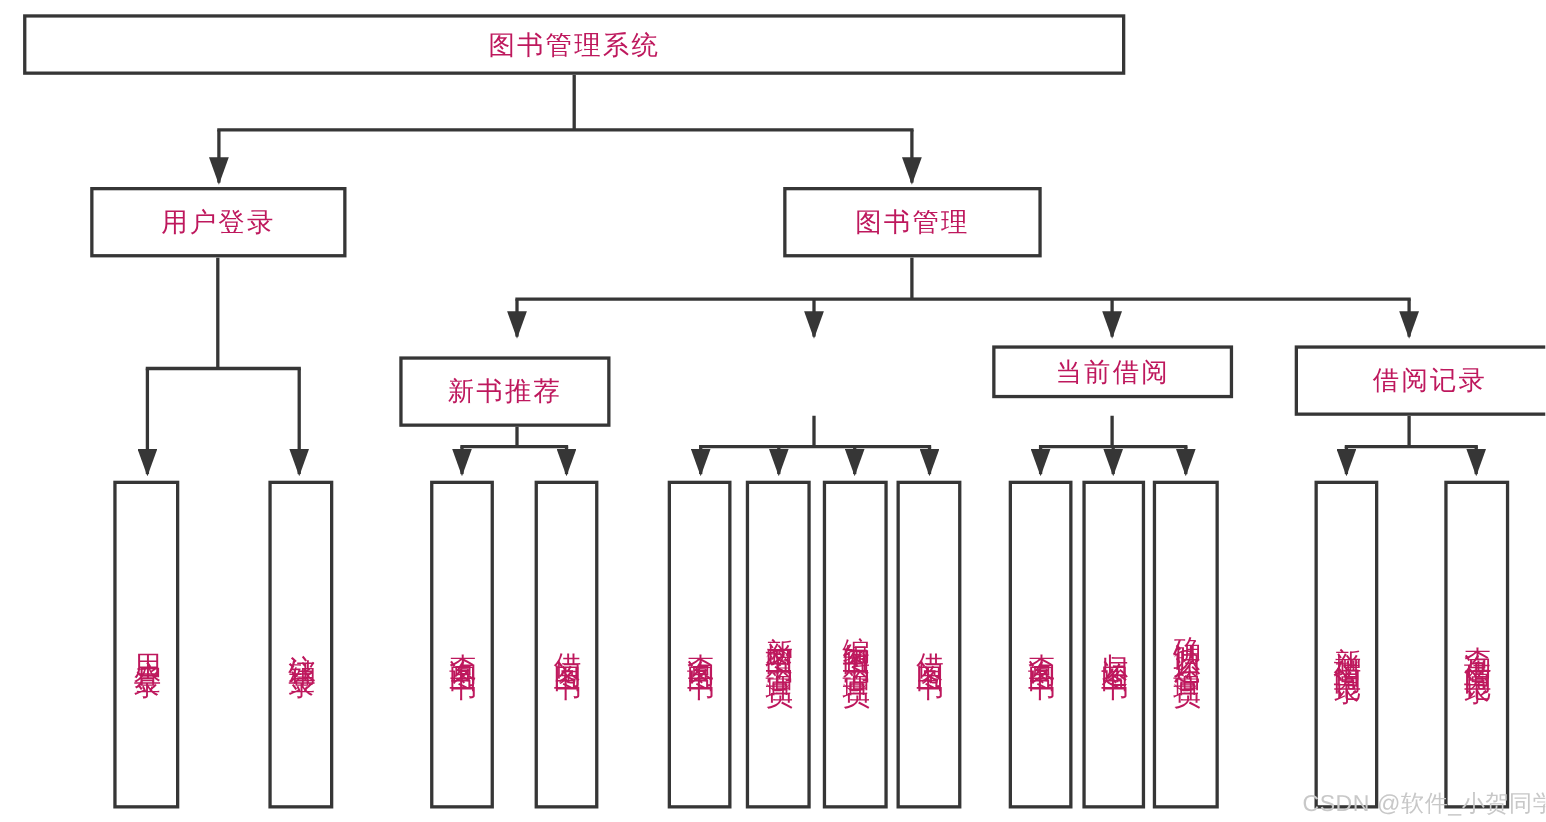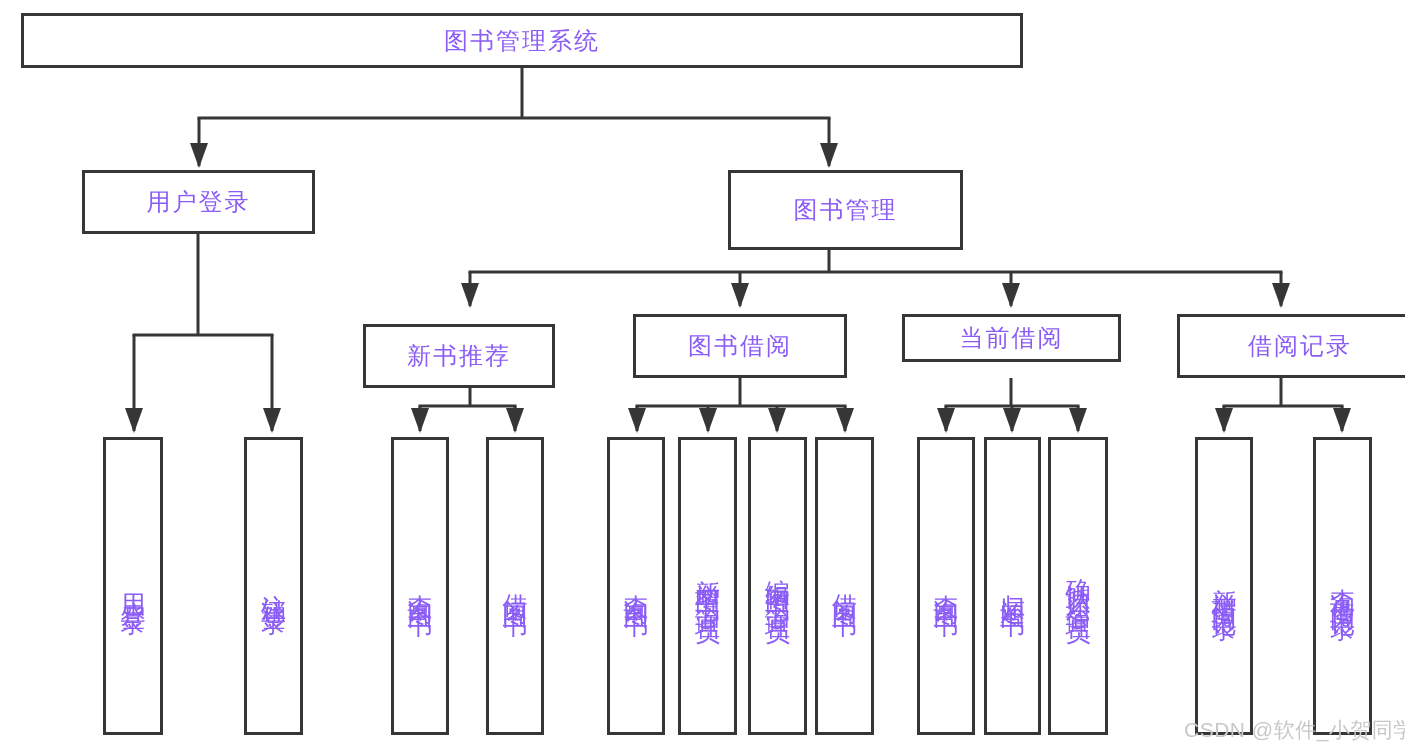--- a/index.html
+++ b/index.html
@@ -9,21 +9,21 @@
     background:#ffffff;
     font-family:"Liberation Sans","DejaVu Sans",sans-serif;
     overflow:hidden;
   }
   #wires { position:absolute; left:0; top:0; }
   .node {
     position:absolute;
     box-sizing:border-box;
     border:3px solid #363636;
     background:#ffffff;
-    color:#8b5cf6;
+    color:#be185d;
     display:flex;
     align-items:center;
     justify-content:center;
     text-align:center;
     font-family:Liberation Serif, serif;
   }
   .h-node { font-size:24px; letter-spacing:2px; white-space:nowrap; }
   .v-node {
     writing-mode:vertical-rl;
     text-orientation:mixed;
@@ -98,24 +98,23 @@
         <path d="M1281 378 V406 M1222.5 406 H1343.5"></path>
         <path d="M1224 406 V431" marker-end="url(#arrow)"></path>
         <path d="M1342 406 V431" marker-end="url(#arrow)"></path>
       </g>
     </g>
   </svg>
 
   <div class="node h-node" style="left:21px;top:13px;width:1002px;height:55px">图书管理系统</div>
 
   <div class="node h-node" style="left:82px;top:170px;width:233px;height:64px">用户登录</div>
-  <div class="node h-node" style="left:728px;top:170px;width:235px;height:80px">图书管理</div>
+  <div class="node h-node" style="left:712px;top:170px;width:235px;height:64px">图书管理</div>
 
   <div class="node h-node" style="left:363px;top:324px;width:192px;height:64px">新书推荐</div>
-  <div class="node h-node" style="left:633px;top:314px;width:214px;height:64px">图书借阅</div>
   <div class="node h-node" style="left:902px;top:314px;width:219px;height:48px">当前借阅</div>
   <div class="node h-node" style="left:1177px;top:314px;width:246px;height:64px">借阅记录</div>
 
   <div class="node v-node" style="left:103px;top:437px;width:60px;height:298px">用户登录</div>
   <div class="node v-node" style="left:244px;top:437px;width:59px;height:298px">注销登录</div>
 
   <div class="node v-node" style="left:391px;top:437px;width:58px;height:298px">查询图书</div>
   <div class="node v-node" style="left:486px;top:437px;width:58px;height:298px">借阅图书</div>
 
   <div class="node v-node" style="left:607px;top:437px;width:58px;height:298px">查询图书</div>

